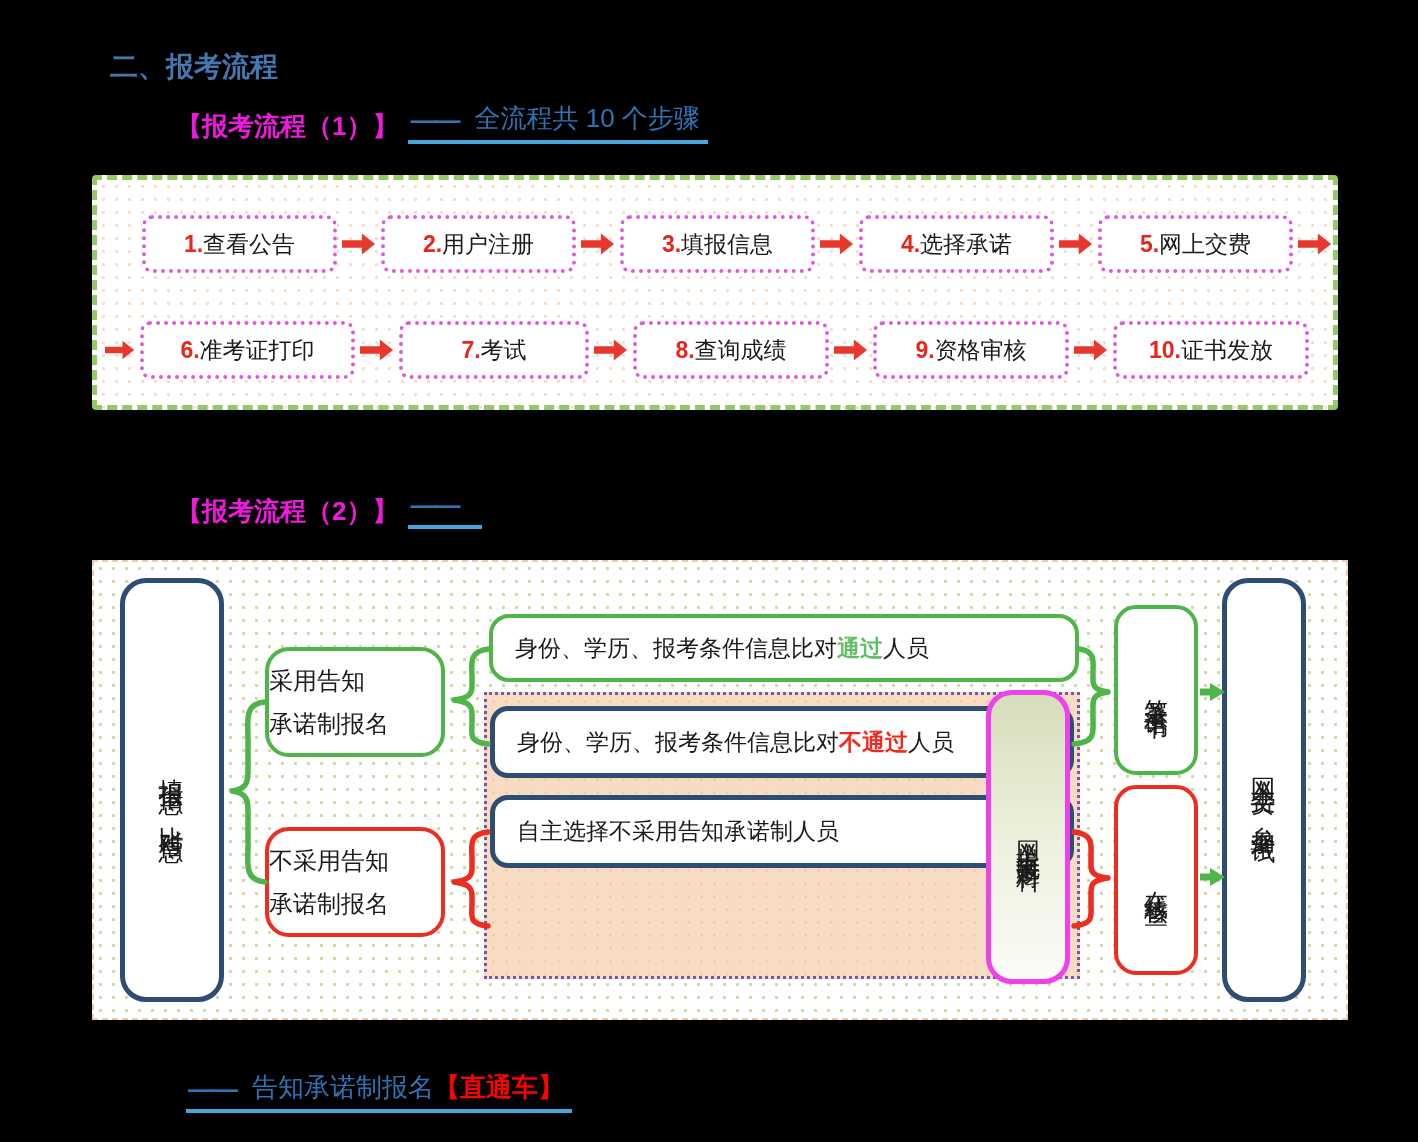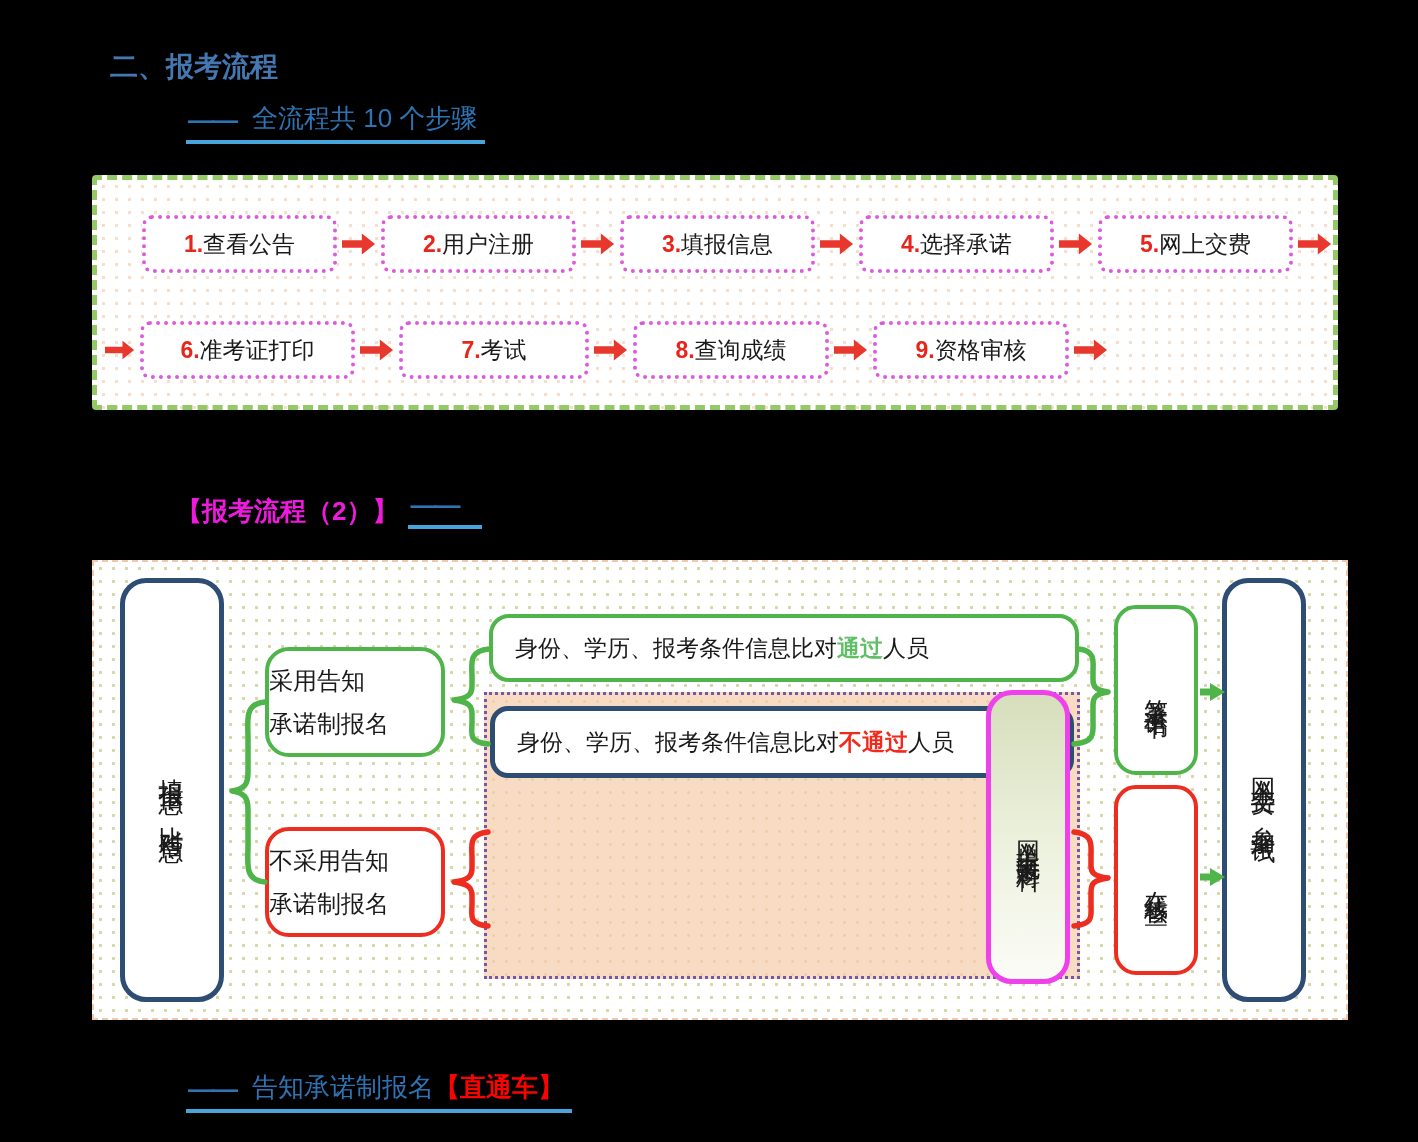--- a/index.html
+++ b/index.html
@@ -69,20 +69,21 @@
   #connectors{position:absolute;left:0;top:0;width:1256px;height:460px;z-index:5;pointer-events:none;}
 </style>
 </head>
 <body>
 
 <div id="page">
 
   <div class="doc-title">二、报考流程</div>
 
   <div class="sub-heading" id="sub1">
+    <span class="h-magenta">【报考流程（1）】</span>
     <span class="h-linkwrap">
       <span class="h-dash">——</span>
       <span class="h-blue">全流程共 10 个步骤</span>
     </span>
   </div>
 
   <div id="flow1">
     <div class="f1row" id="f1row1">
       <div class="step w195">
         <span class="num">1.</span>
@@ -166,20 +167,24 @@
         </span>
       <div class="step w196">
         <span class="num">9.</span>
           <span class="lbl">资格审核</span>
       </div>
       <span class="arrow">
           <svg width="34" height="24" viewBox="0 0 36 24">
             <path d="M0 8 H21 V1 L35 12 L21 23 V16 H0 Z" fill="#E8372C"></path>
           </svg>
         </span>
+      <div class="step w196">
+        <span class="num">10.</span>
+          <span class="lbl">证书发放</span>
+      </div>
     </div>
   </div>
 
   <div class="sub-heading" id="sub2">
     <span class="h-magenta">【报考流程（2）】</span>
     <span class="h-linkwrap">
       <span class="h-dash">——</span>
     </span>
   </div>
 
@@ -195,20 +200,21 @@
     <div class="node green hnode" id="n-pass">
       <span>身份、学历、报考条件信息比对</span>
         <span class="hl-green">通过</span>
         <span>人员</span>
     </div>
     <div class="node navy hnode" id="n-fail">
       <span>身份、学历、报考条件信息比对</span>
         <span class="hl-red">不通过</span>
         <span>人员</span>
     </div>
+    <div class="node navy hnode" id="n-self">自主选择不采用告知承诺制人员</div>
 
     <div class="node vtext" id="n-submit">网上提交电子材料</div>
     <div class="node green vtext" id="n-sign">签署承诺书</div>
     <div class="node redb vtext" id="n-check">在线核查</div>
     <div class="node navy vtext" id="n-pay">网上交费 参加考试</div>
 
     <svg id="connectors" viewBox="0 0 1256 460">
 
       <path d="M171 140 C150 142 154 158 154 176 L154 210 C154 222 151 227 138 229 C151 231 154 236 154 248 L154 284 C154 302 150 318 171 320" stroke="#4FB54A" stroke-width="5.5" fill="none" stroke-linecap="round" stroke-linejoin="round"></path>
 

